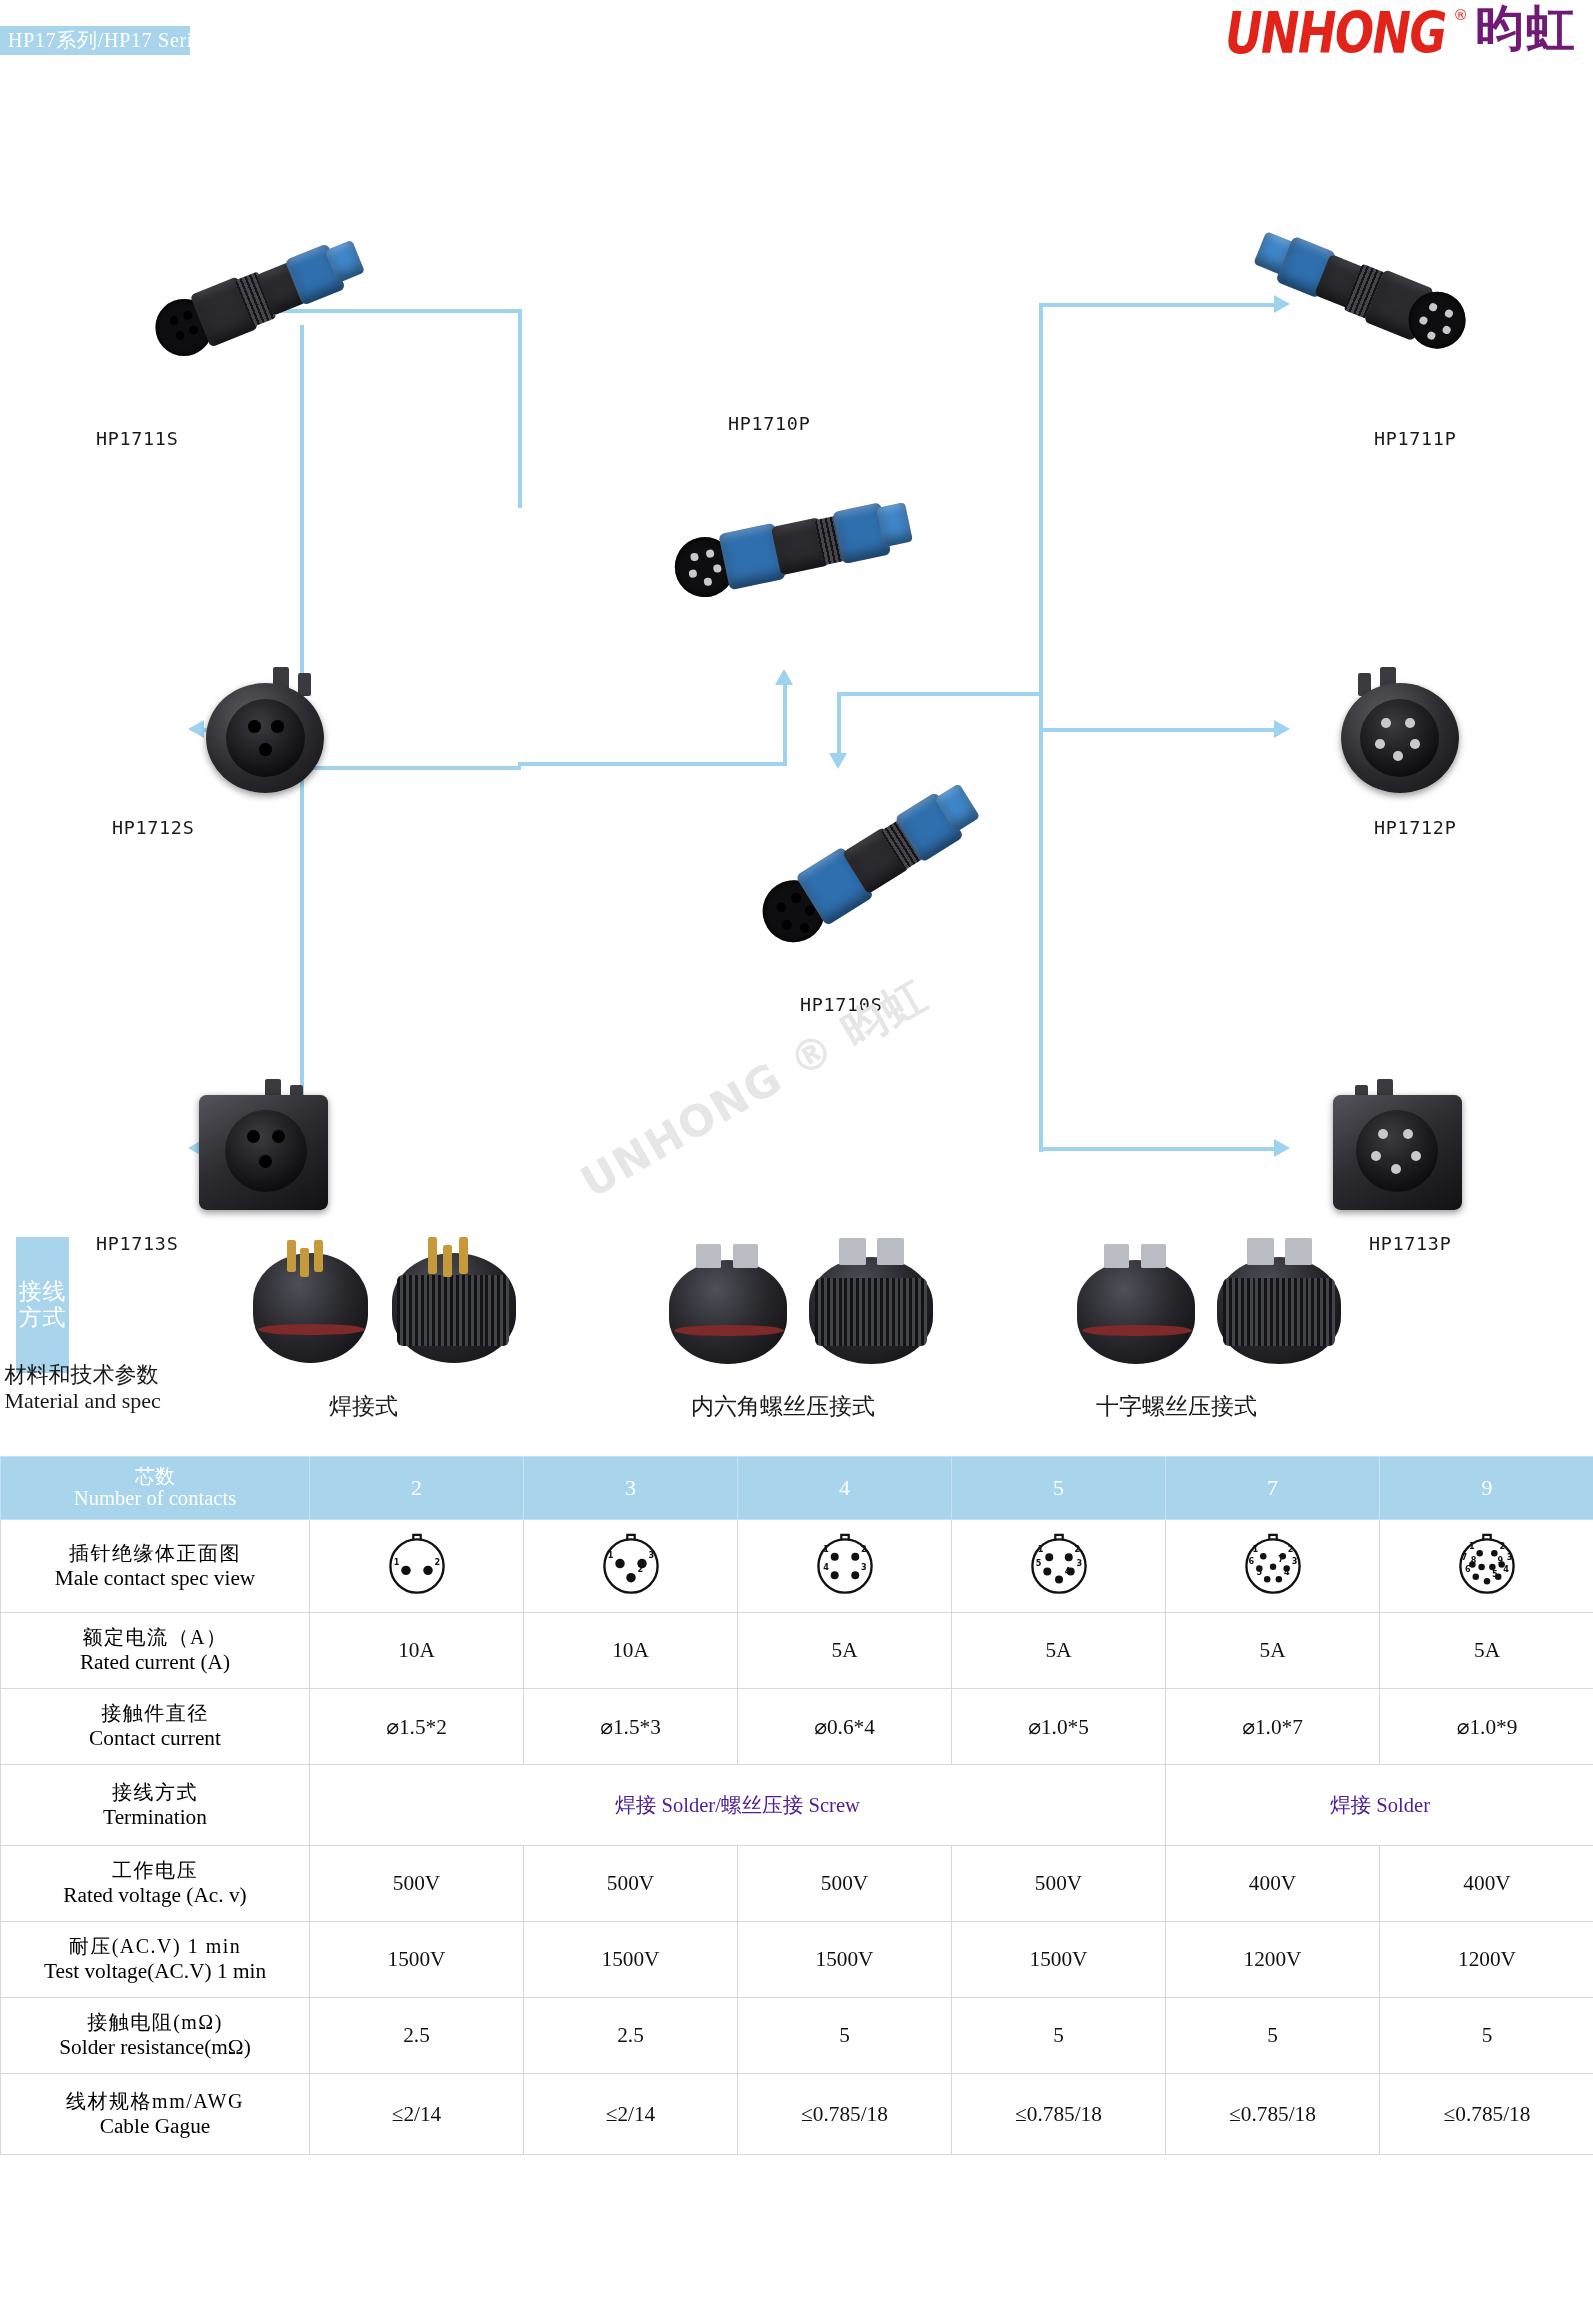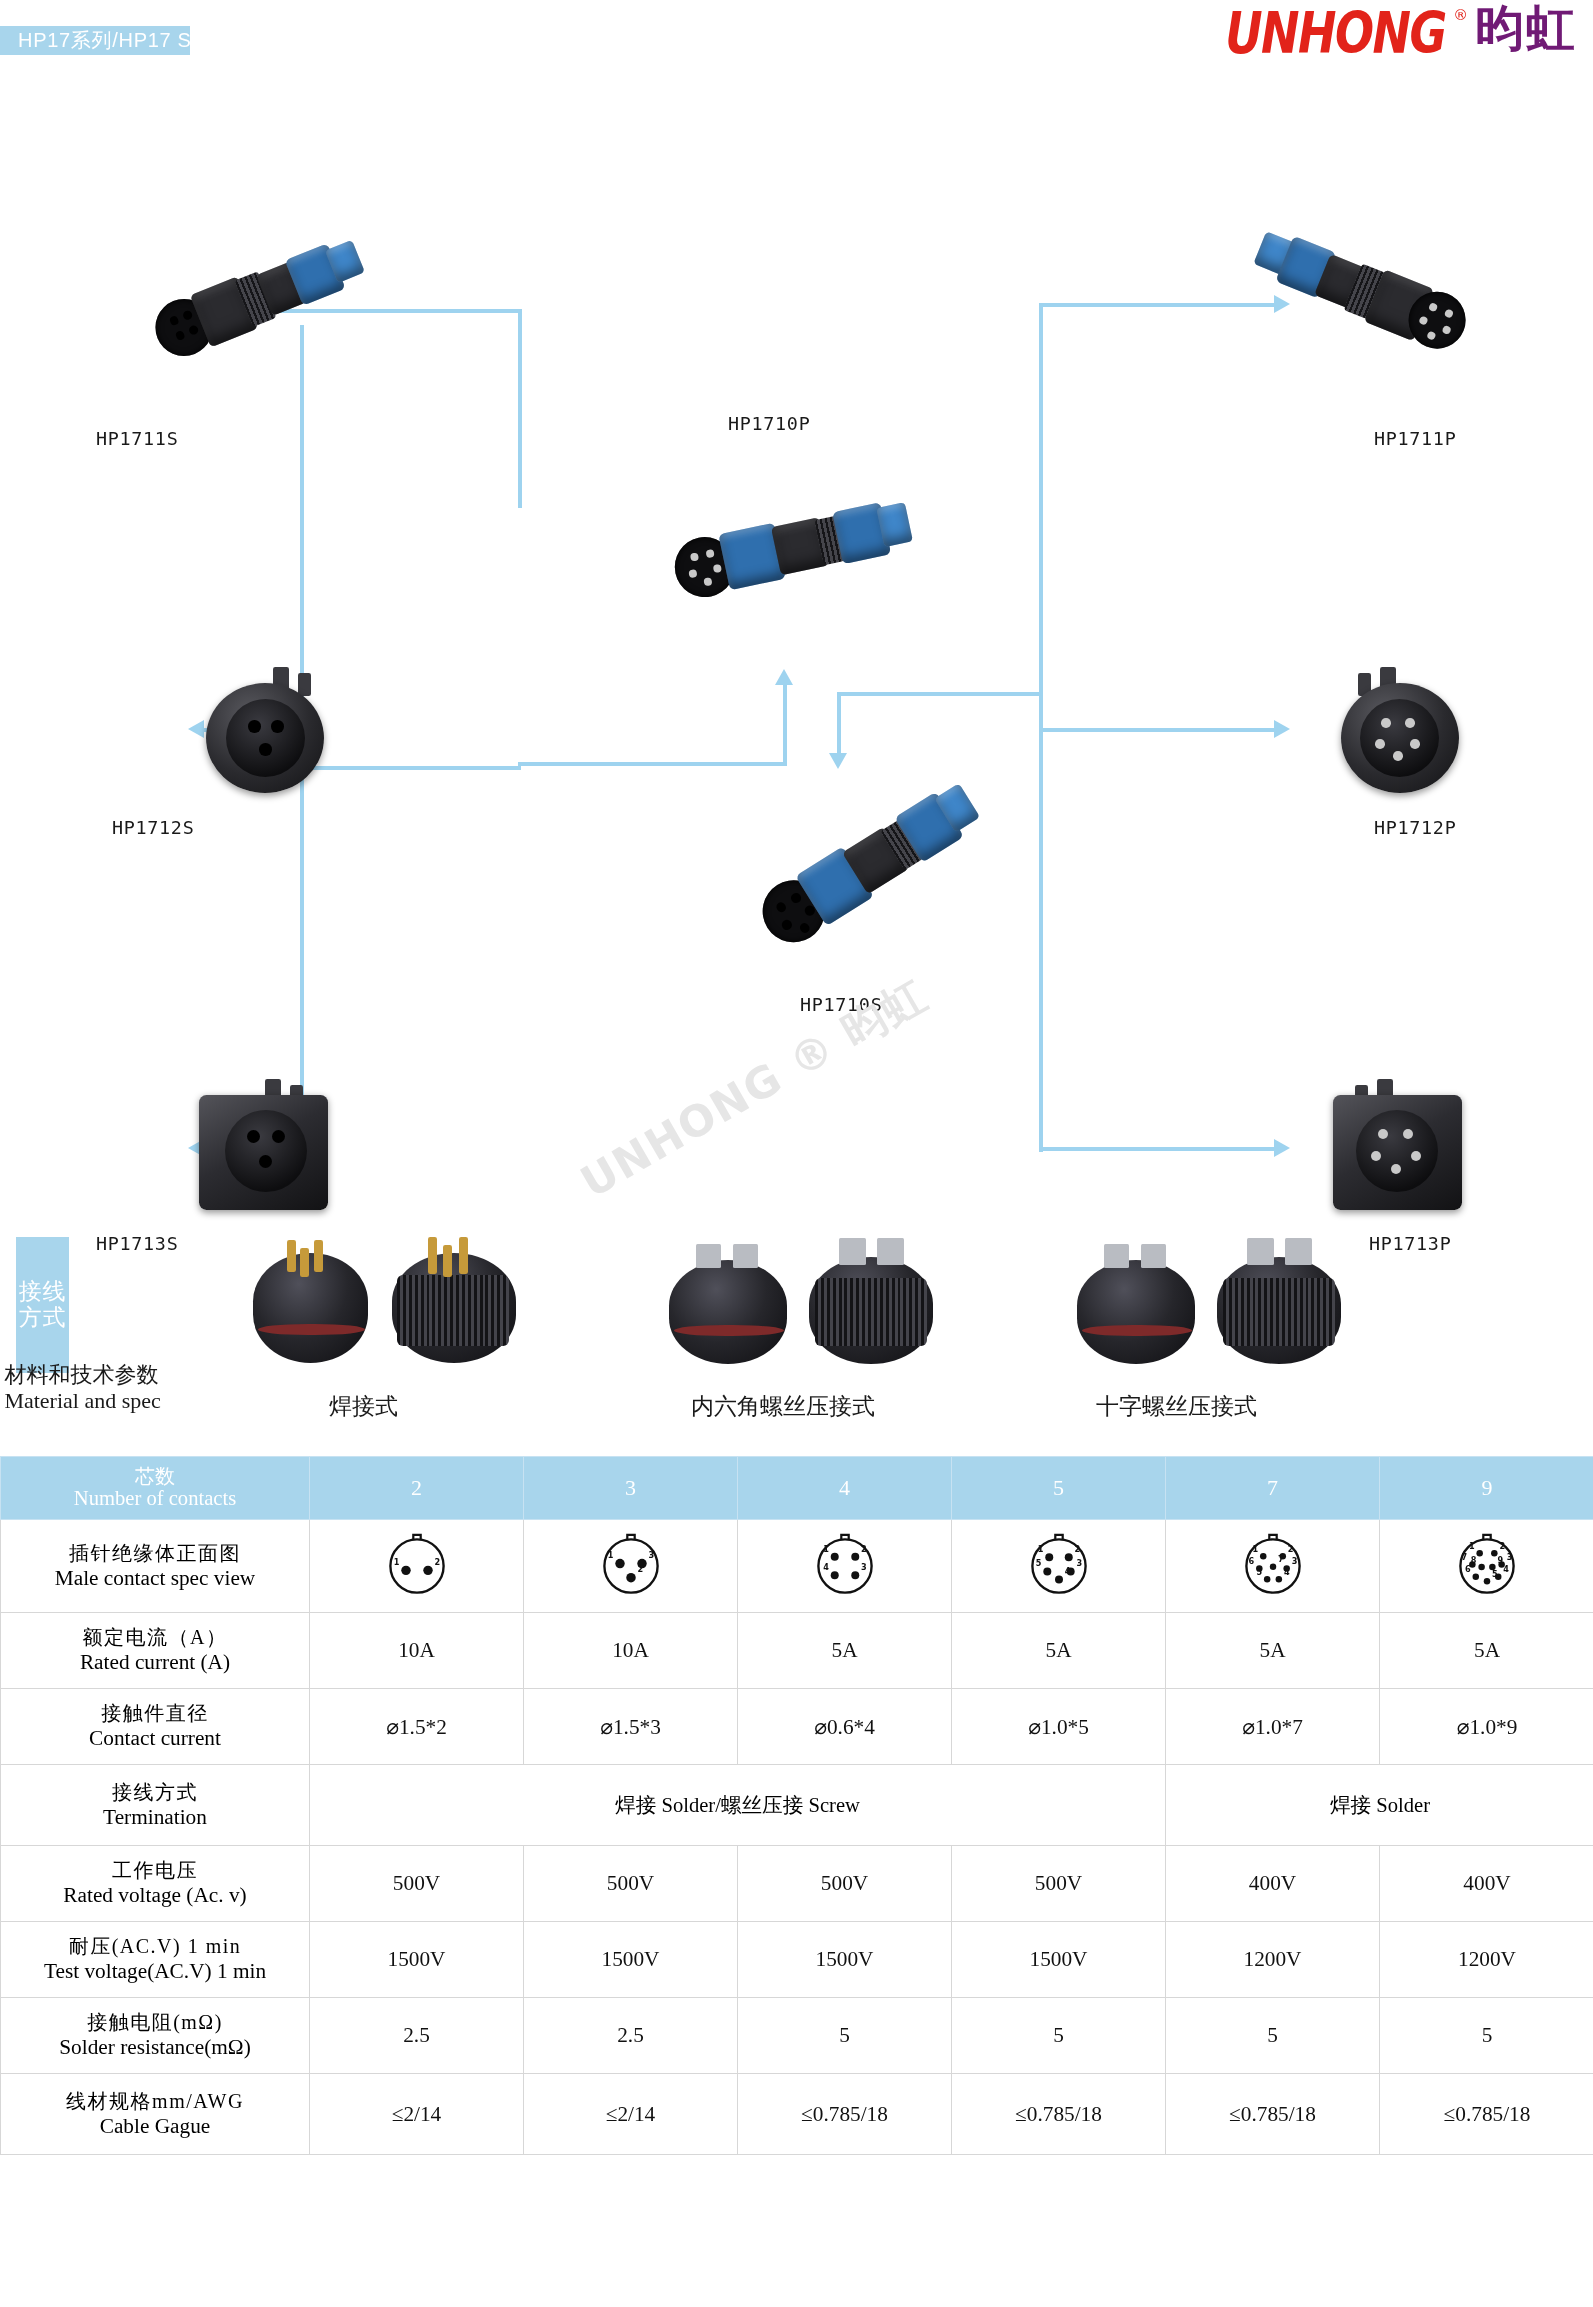--- a/index.html
+++ b/index.html
@@ -33,22 +33,22 @@
   }
 
   #title-bar {
     position:absolute; left:0; top:26px;
     width:190px; height:29px;
     background:#a8d5ec;
     display:flex; align-items:center;
   }
   #title-bar span {
     color:#ffffff; font-size:20px; letter-spacing:0.7px;
-    padding-left:18px; white-space:nowrap;
-    font-family:Liberation Sans, sans-serif;
+    padding-left:8px; white-space:nowrap;
+    font-family:Liberation Serif, serif;
   }
 
   
   #diagram { position:relative; width:1594px; height:1162px; }
 
   .model-label {
     position:absolute; font-family:"DejaVu Sans Mono", monospace;
     font-size:18.4px; color:#1a1a1a; letter-spacing:0.7px; white-space:nowrap;
   }
 
@@ -177,21 +177,21 @@
     background:#a8d5ec; color:#ffffff; border-color:#c7e2f2;
     height:63px; font-weight:normal;
   }
   .hdr-cn { font-size:20px; display:block; line-height:1.1; }
   .hdr-en { font-size:20.6px; display:block; line-height:1.15; }
   .hdr-num { font-size:22px; }
   .rowlabel { width:309px; padding:5.9px 2.9px; }
   .rl-cn { font-size:20px; display:block; line-height:1.25; letter-spacing:1.5px; }
   .rl-en { font-size:21.3px; display:block; line-height:1.2; }
   .val { font-size:21.3px; font-family:"DejaVu Sans", sans-serif; color:#111; }
-  .val-serif { font-size:20.6px; font-family:"Liberation Serif", serif; color:#000000; }
+  .val-serif { font-size:20.6px; font-family:"Liberation Serif", serif; color:#4c1d95; }
 
   tr.r-face td { height:93px; }
   tr.r-cur  td { height:76px; }
   tr.r-dia  td { height:76px; }
   tr.r-term td { height:81px; }
   tr.r-vol  td { height:76px; }
   tr.r-test td { height:76px; }
   tr.r-res  td { height:76px; }
   tr.r-cab  td { height:81px; }
 

